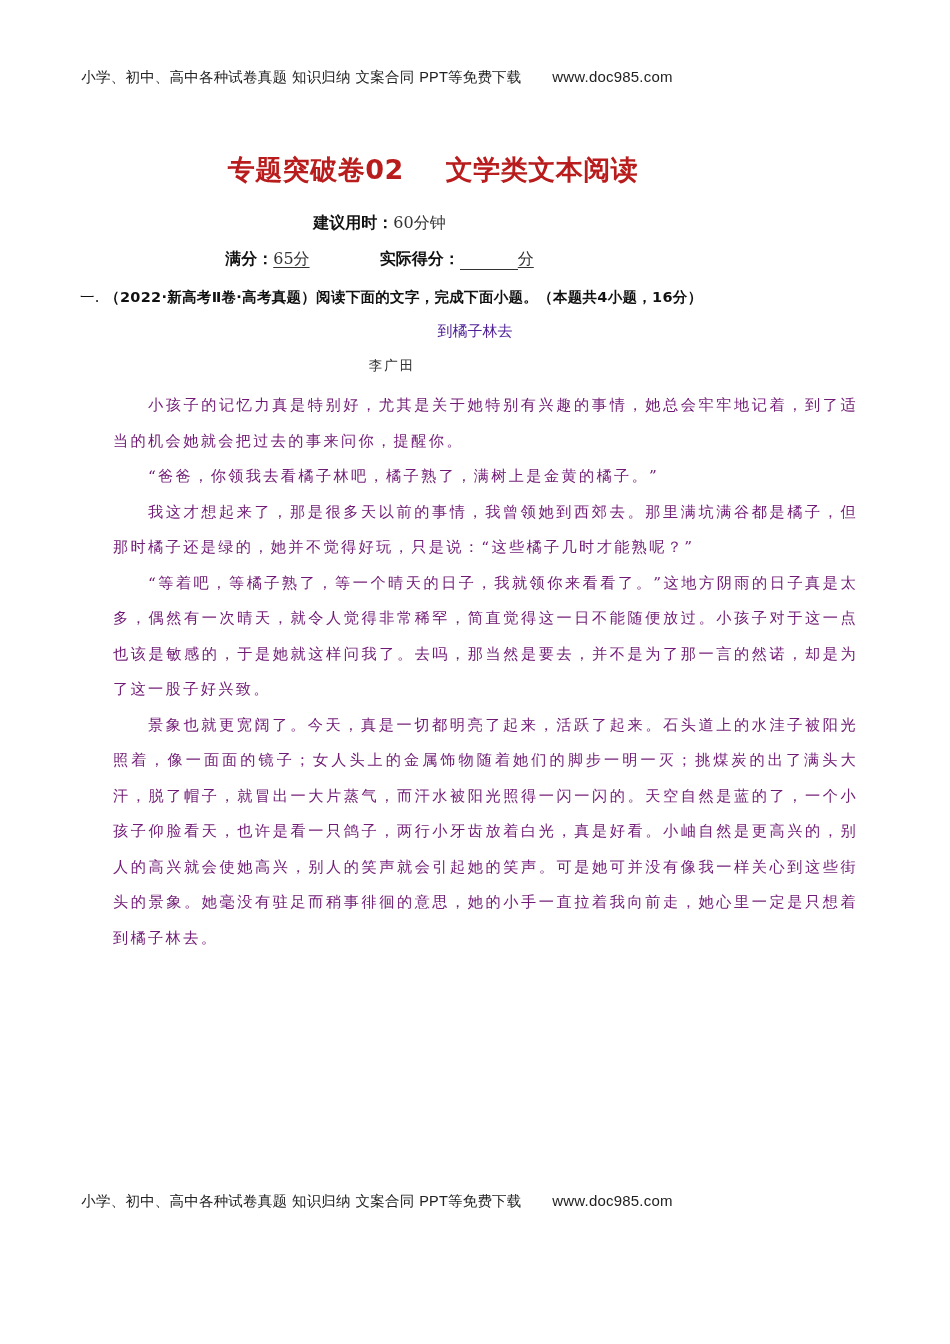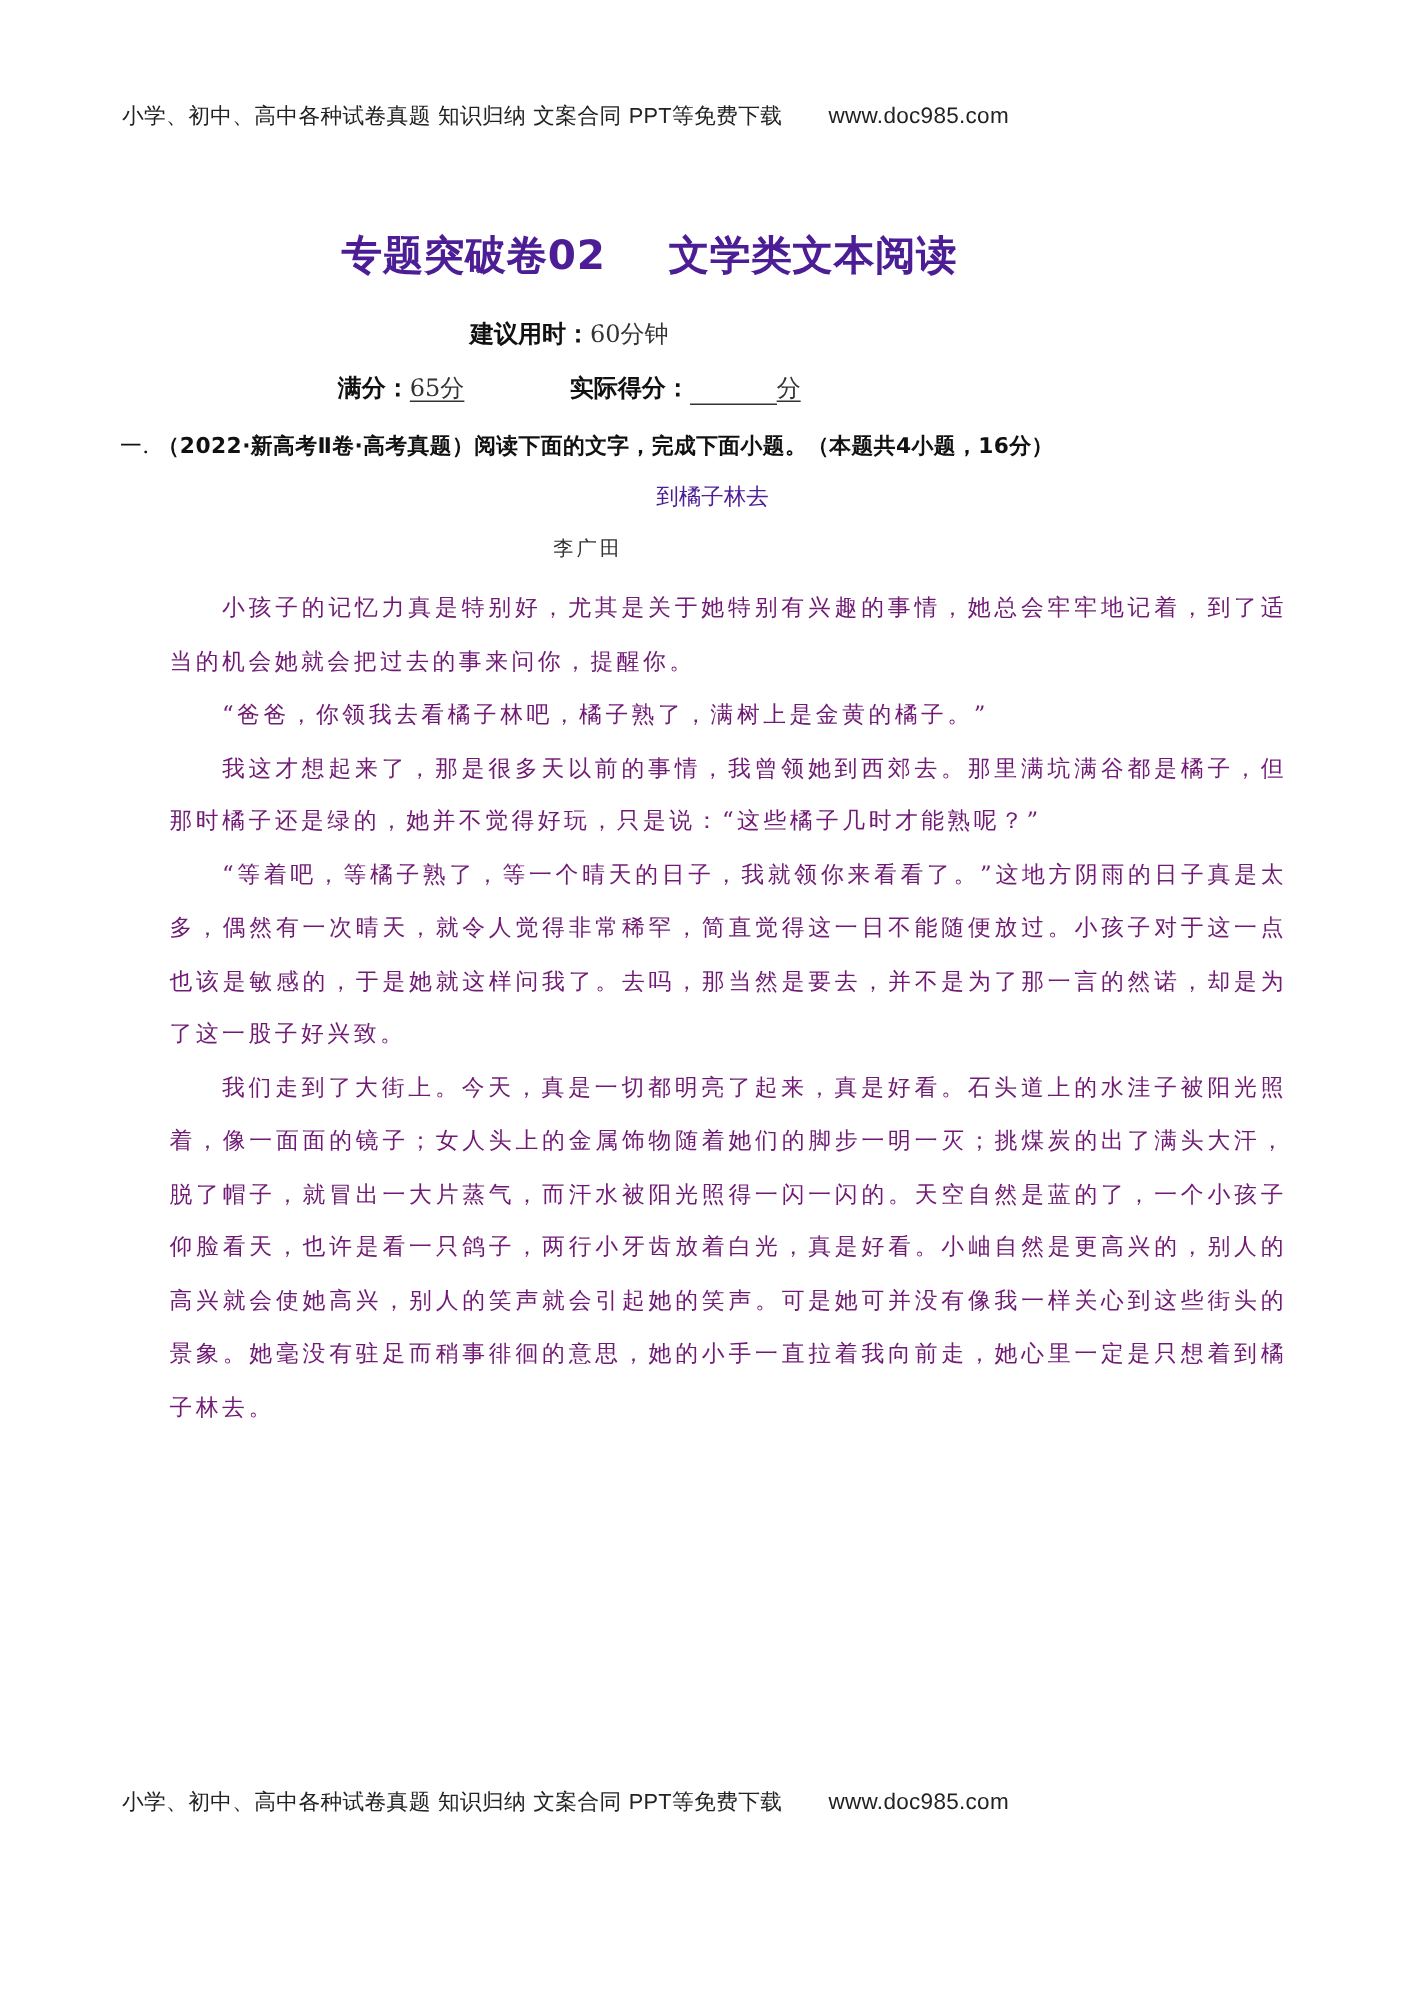--- a/index.html
+++ b/index.html
@@ -5,21 +5,21 @@
   html, body { margin: 0; padding: 0; background: #ffffff; }
   body { width: 950px; height: 1344px; position: relative; overflow: hidden;
          font-family: "DejaVu Serif", "Liberation Serif", serif; color: #111; }
   .hf { position: absolute; left: 0; width: 754px; text-align: center;
         font-family: "DejaVu Sans", "Liberation Sans", sans-serif; font-size: 14.5px; color: #222; letter-spacing: 0.2px; }
   .hf .url { margin-left: 26px; font-family: "Liberation Sans", sans-serif; font-size: 15px; }
   .hf .ppt { font-family: "Liberation Sans", sans-serif; }
   #header { top: 68px; }
   #footer { top: 1192px; }
   .title { position: absolute; top: 152px; left: 0; width: 866px; text-align: center;
-           font-family: "DejaVu Sans", "Liberation Sans", sans-serif; font-weight: bold; font-size: 27px; color: #4c1d95; letter-spacing: 0.5px; }
+           font-family: "DejaVu Sans", "Liberation Sans", sans-serif; font-weight: bold; font-size: 27px; color: #b91c1c; letter-spacing: 0.5px; }
   .title .gap { display: inline-block; width: 42px; }
   .sub { position: absolute; left: 0; width: 759px; text-align: center; font-size: 16px; }
   .sub b { font-family: "DejaVu Sans", sans-serif; font-weight: bold; }
   .sub .light { color: #333; }
   #time { top: 213px; }
   #score { top: 249px; }
   .u { text-decoration: underline; text-underline-offset: 3px; color: #333; }
   .blank { display: inline-block; width: 58px; border-bottom: 1px solid #333; height: 16px; vertical-align: bottom; }
   .score-gap { display: inline-block; width: 60px; }
   #question { position: absolute; top: 288px; left: 80px; font-size: 14.5px; font-weight: bold;
@@ -59,20 +59,20 @@
 </div>
 
 <div id="story-title">到橘子林去</div>
 <div id="author">李广田</div>
 
 <div id="body">
   <p>小孩子的记忆力真是特别好，尤其是关于她特别有兴趣的事情，她总会牢牢地记着，到了适当的机会她就会把过去的事来问你，提醒你。</p>
   <p>“爸爸，你领我去看橘子林吧，橘子熟了，满树上是金黄的橘子。”</p>
   <p>我这才想起来了，那是很多天以前的事情，我曾领她到西郊去。那里满坑满谷都是橘子，但那时橘子还是绿的，她并不觉得好玩，只是说：“这些橘子几时才能熟呢？”</p>
   <p>“等着吧，等橘子熟了，等一个晴天的日子，我就领你来看看了。”这地方阴雨的日子真是太多，偶然有一次晴天，就令人觉得非常稀罕，简直觉得这一日不能随便放过。小孩子对于这一点也该是敏感的，于是她就这样问我了。去吗，那当然是要去，并不是为了那一言的然诺，却是为了这一股子好兴致。</p>
-  <p>我们走到了大街上。今天，真是一切都明亮了起来，真是好看。石头道上的水洼子被阳光照着，像一面面的镜子；女人头上的金属饰物随着她们的脚步一明一灭；挑煤炭的出了满头大汗，脱了帽子，就冒出一大片蒸气，而汗水被阳光照得一闪一闪的。天空自然是蓝的了，一个小孩子仰脸看天，也许是看一只鸽子，两行小牙齿放着白光，真是好看。小岫自然是更高兴的，别人的高兴就会使她高兴，别人的笑声就会引起她的笑声。可是她可并没有像我一样关心到这些街头的景象。她毫没有驻足而稍事徘徊的意思，她的小手一直拉着我向前走，她心里一定是只想着到橘子林去。</p>
+  <p>景象也就更宽阔了。今天，真是一切都明亮了起来，活跃了起来。石头道上的水洼子被阳光照着，像一面面的镜子；女人头上的金属饰物随着她们的脚步一明一灭；挑煤炭的出了满头大汗，脱了帽子，就冒出一大片蒸气，而汗水被阳光照得一闪一闪的。天空自然是蓝的了，一个小孩子仰脸看天，也许是看一只鸽子，两行小牙齿放着白光，真是好看。小岫自然是更高兴的，别人的高兴就会使她高兴，别人的笑声就会引起她的笑声。可是她可并没有像我一样关心到这些街头的景象。她毫没有驻足而稍事徘徊的意思，她的小手一直拉着我向前走，她心里一定是只想着到橘子林去。</p>
 </div>
 
 <div id="footer" class="hf">
   <span>小学、初中、高中各种试卷真题 知识归纳 文案合同</span>
   <span class="ppt">PPT</span><span>等免费下载</span>
   <span class="url">www.doc985.com</span>
 </div>
 
 </body></html>

